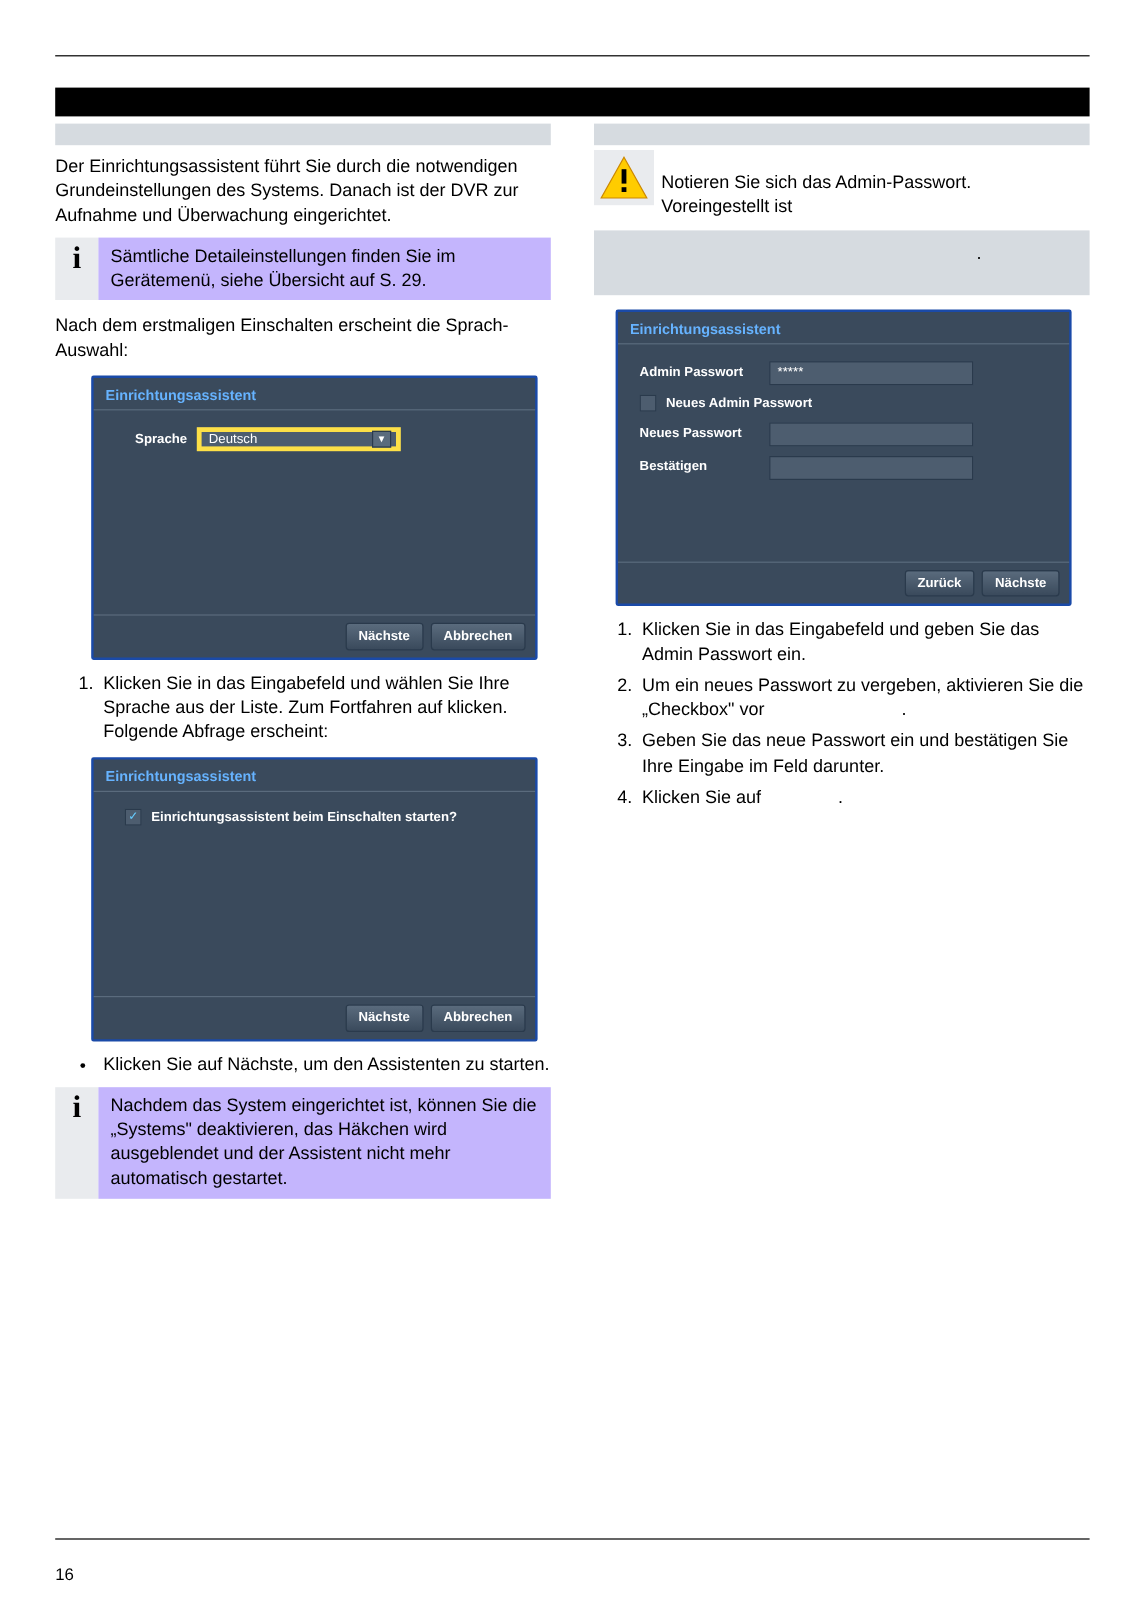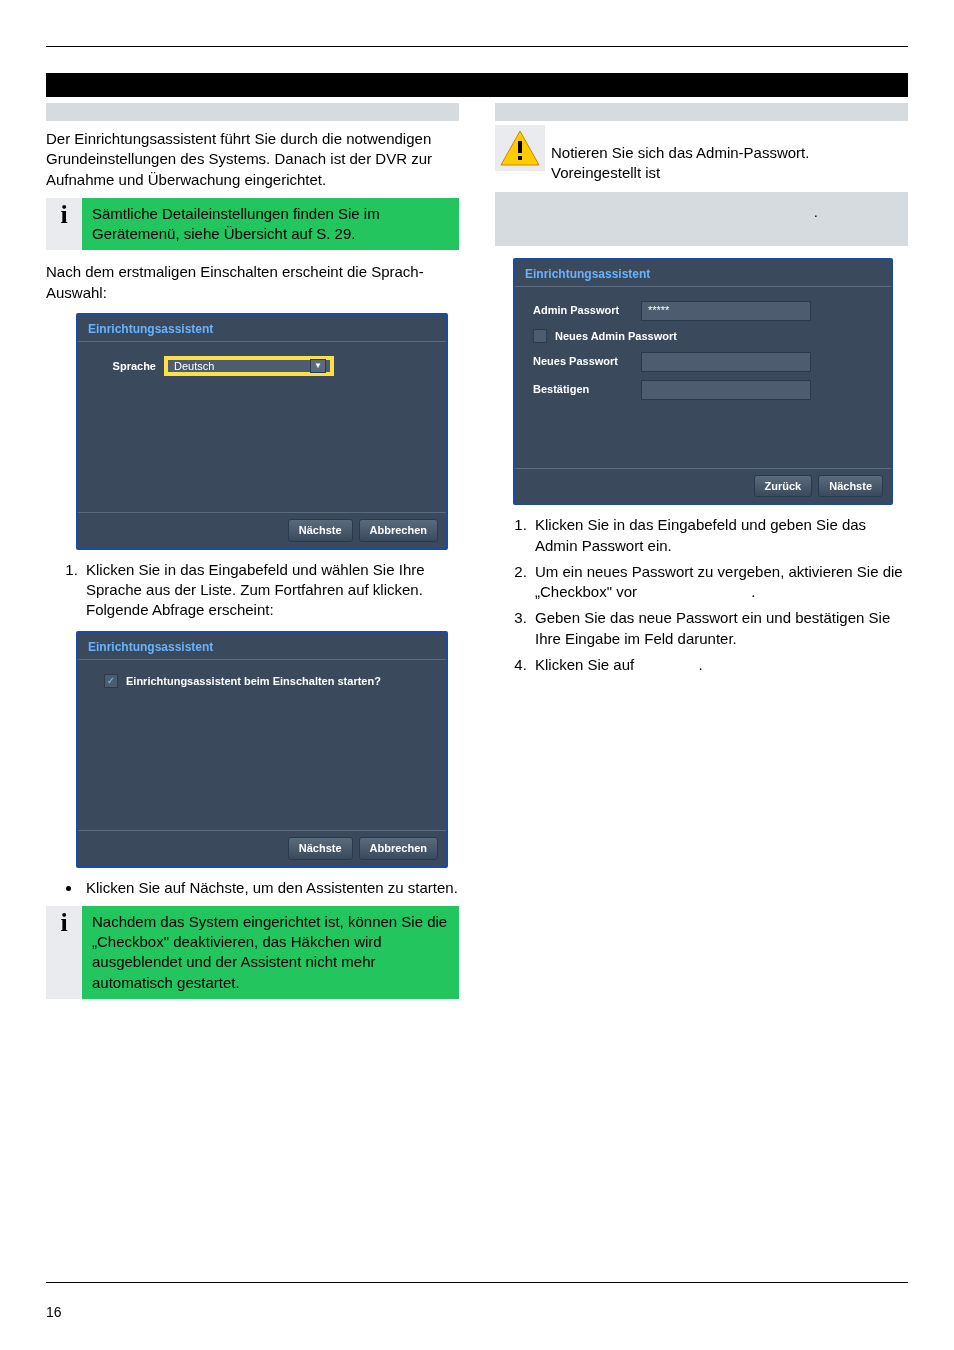--- a/index.html
+++ b/index.html
@@ -54,21 +54,21 @@
     padding-top: 4px;
   }
   .info-icon {
     font-family: Georgia, 'Times New Roman', serif;
     font-weight: bold;
     font-size: 26px;
     line-height: 1;
   }
   .info-text {
     padding: 6px 6px 6px 10px;
-    background: #22c55e;
+    background: #c4b5fd;
     flex: 1;
   }
   .warning-row {
     display: flex;
     align-items: flex-start;
     margin-bottom: 8px;
   }
   .warning-icon-wrap {
     background: #e9ebee;
     padding: 4px;
@@ -272,21 +272,21 @@
     </div>
 
     <ul class="bullets">
       <li>Klicken Sie auf Nächste, um den Assistenten zu starten.</li>
     </ul>
 
     <div class="info-box">
       <div class="info-icon-cell">
         <span class="info-icon">i</span>
       </div>
-      <div class="info-text">Nachdem das System eingerichtet ist, können Sie die „Checkbox" deaktivieren, das Häkchen wird ausgeblendet und der Assistent nicht mehr automatisch gestartet.</div>
+      <div class="info-text">Nachdem das System eingerichtet ist, können Sie die „Systems" deaktivieren, das Häkchen wird ausgeblendet und der Assistent nicht mehr automatisch gestartet.</div>
     </div>
   </div>
 
   <div class="col">
     <div class="right-grey-top"></div>
 
     <div class="warning-row">
       <div class="warning-icon-wrap">
         <div class="warning-triangle">
           <svg viewBox="0 0 42 38" width="42" height="38">

